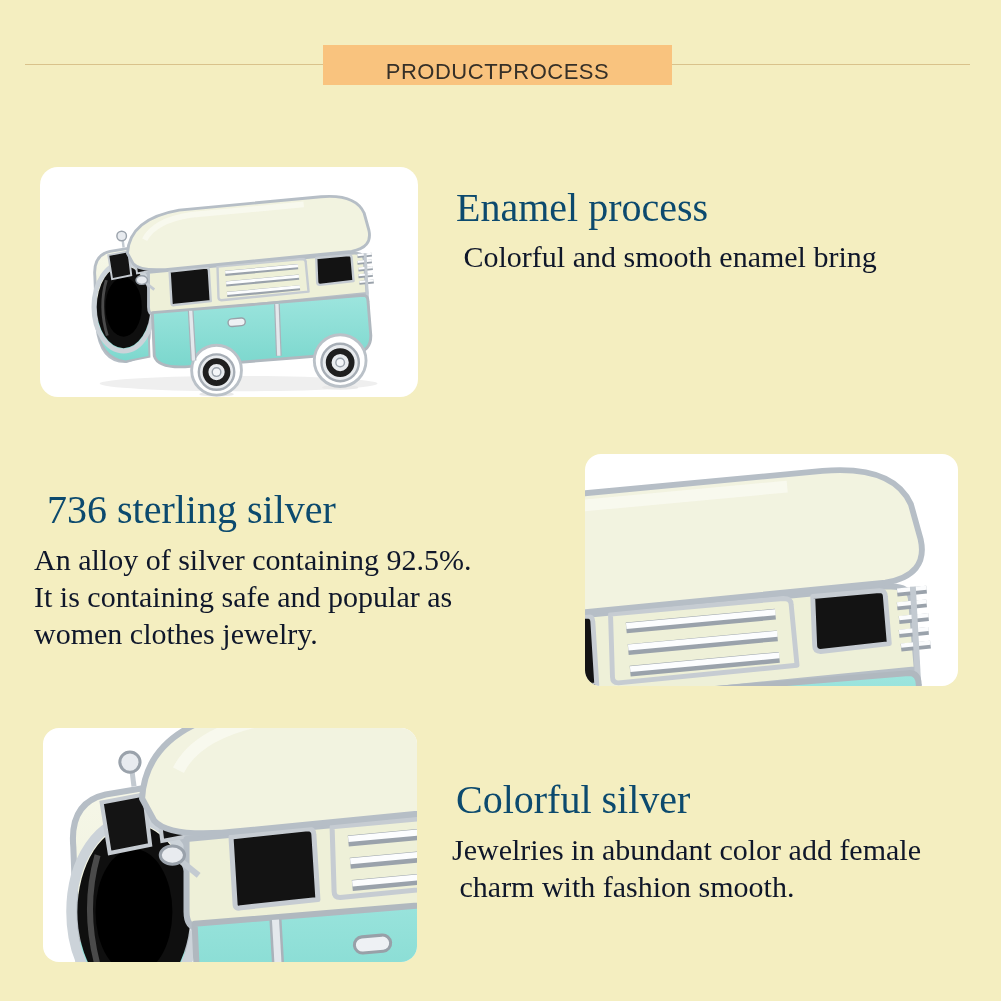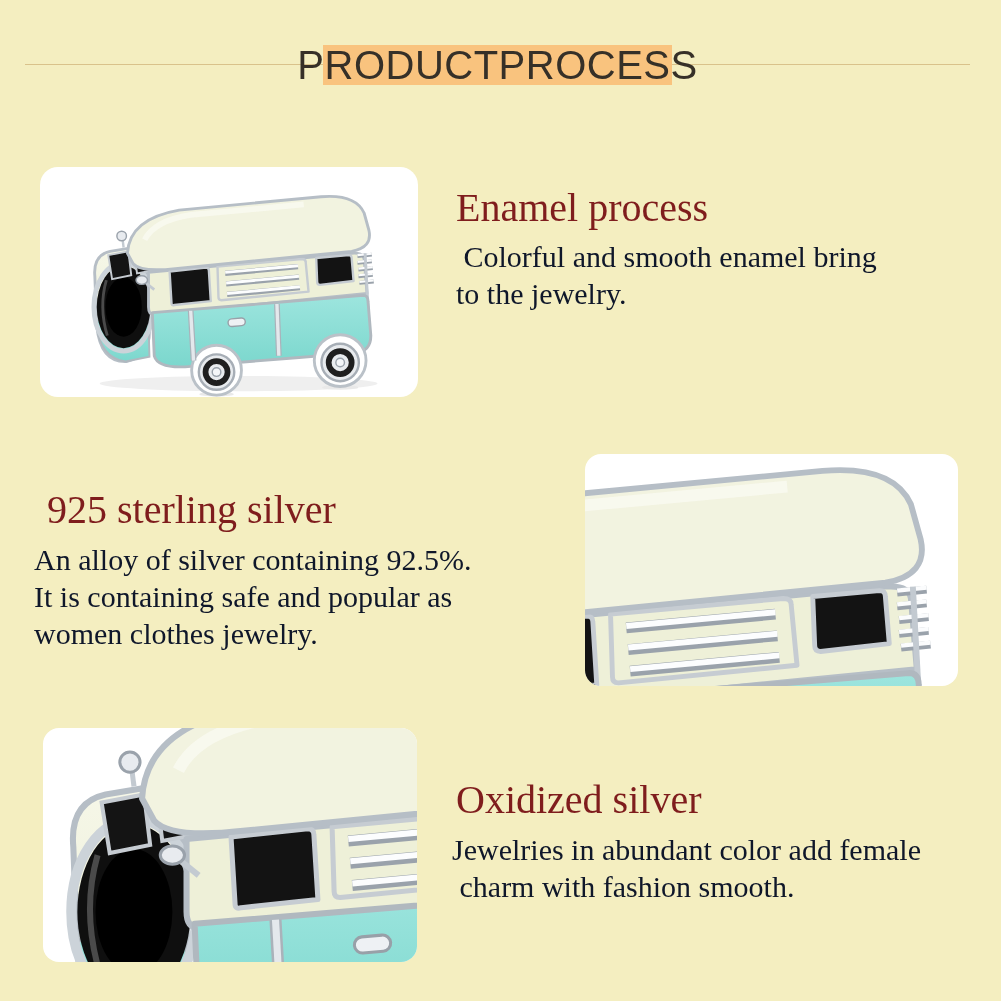--- a/index.html
+++ b/index.html
@@ -8,34 +8,34 @@
     background:#f4eec0; overflow:hidden;
     font-family:"Liberation Serif", serif;
   }
   .divider{
     position:absolute; left:25px; top:64px; width:945px; height:1px;
     background:#d9c28b;
   }
   .banner{
     position:absolute; left:323px; top:45px; width:349px; height:40px;
     background:#f9c37e;
-    display:flex; align-items:center; justify-content:center;
+    display:flex; align-items:flex-end; justify-content:center;
     font-family:"Liberation Sans", sans-serif;
-    font-size:40px; color:#363028; letter-spacing:.5px;
+    font-size:22px; color:#363028; letter-spacing:.5px;
   }
   .banner .bold{font-weight:400; }
   .photo-card{
     position:absolute; background:#ffffff; overflow:hidden;
   }
   #card-full {left:40px;  top:167px; width:378px; height:230px; border-radius:18px;}
   #card-rear {left:585px; top:454px; width:373px; height:232px; border-radius:16px;}
   #card-front{left:43px;  top:728px; width:374px; height:234px; border-radius:16px;}
   .photo-card svg{display:block; width:100%; height:100%;}
   .heading{
-    position:absolute; font-size:40px; color:#7f1d1d; white-space:nowrap;
+    position:absolute; font-size:40px; color:#0c4a6e; white-space:nowrap;
   }
   #heading-enamel  {left:456px; top:184px;}
   #heading-silver  {left:47px;  top:486px;}
   #heading-oxidized{left:456px; top:776px;}
   .body{
     position:absolute; font-size:30px; line-height:37px; color:#0f172a;
   }
   .body .body-line{white-space:pre;}
   #body-enamel  {left:456px; top:238px;}
   #body-silver  {left:34px;  top:541px;}
@@ -143,39 +143,38 @@
   </div>
 
   <div class="photo-card" id="card-full">
     <svg viewBox="0 0 380 240" preserveAspectRatio="xMidYMid meet">
       <use href="#bus-art"></use>
     </svg>
   </div>
   <div class="heading" id="heading-enamel">Enamel process</div>
   <div class="body" id="body-enamel">
     <div class="body-line"> Colorful and smooth enamel bring</div>
-    <div class="body-line">to the jewelry.</div>
   </div>
 
-  <div class="heading" id="heading-silver">925 sterling silver</div>
+  <div class="heading" id="heading-silver">736 sterling silver</div>
   <div class="body" id="body-silver">
     <div class="body-line">An alloy of silver containing 92.5%.</div>
     <div class="body-line">It is containing safe and popular as</div>
     <div class="body-line">women clothes jewelry.</div>
   </div>
   <div class="photo-card" id="card-rear">
     <svg viewBox="165 22 190 119" preserveAspectRatio="xMidYMid slice">
       <use href="#bus-art"></use>
     </svg>
   </div>
 
   <div class="photo-card" id="card-front">
     <svg viewBox="35 55 185 116" preserveAspectRatio="xMidYMid slice">
       <use href="#bus-art"></use>
     </svg>
   </div>
-  <div class="heading" id="heading-oxidized">Oxidized silver</div>
+  <div class="heading" id="heading-oxidized">Colorful silver</div>
   <div class="body" id="body-oxidized">
     <div class="body-line">Jewelries in abundant color add female</div>
     <div class="body-line"> charm with fashion smooth.</div>
   </div>
 
 </div>
 
 </body></html>

